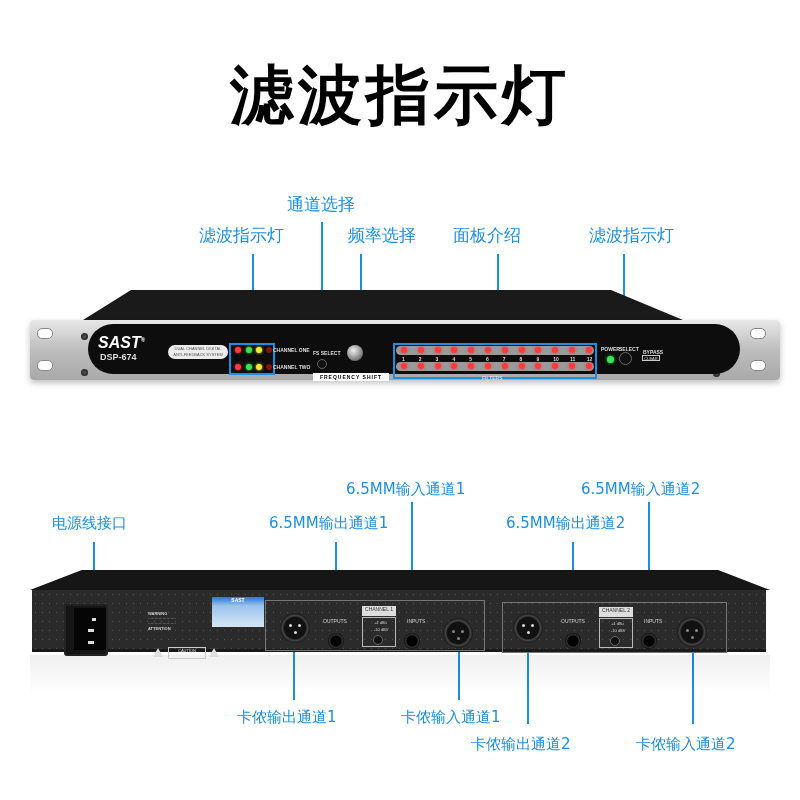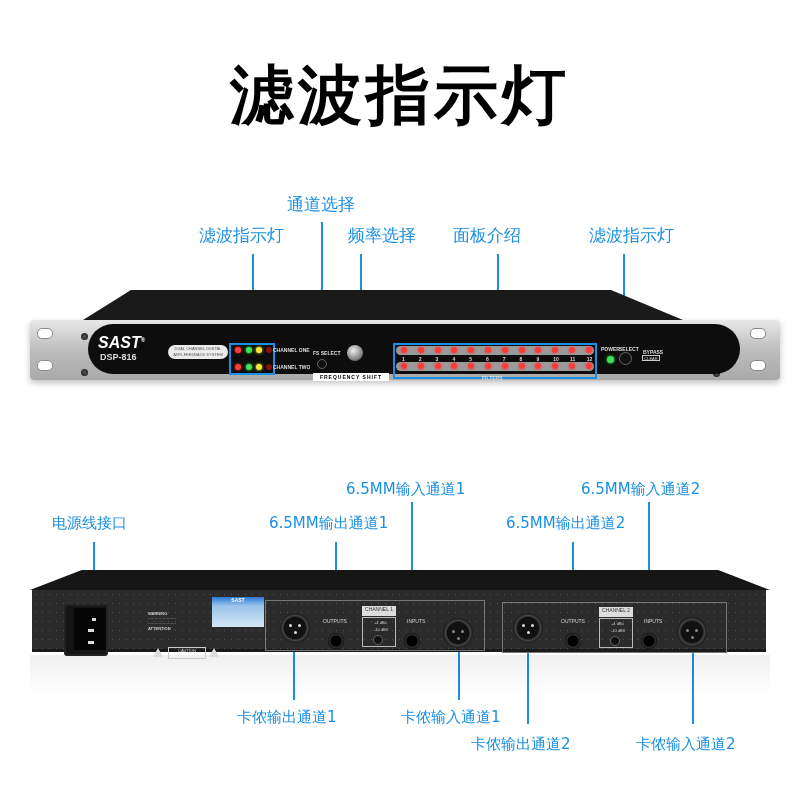--- a/index.html
+++ b/index.html
@@ -138,21 +138,21 @@
   <div class="rack-hole" style="left:37px; top:360px;"></div>
   <div class="rack-hole" style="left:750px; top:328px;"></div>
   <div class="rack-hole" style="left:750px; top:360px;"></div>
   <div class="screw" style="left:81px; top:333px;"></div>
   <div class="screw" style="left:81px; top:369px;"></div>
   <div class="screw" style="left:713px; top:335px;"></div>
   <div class="screw" style="left:713px; top:370px;"></div>
   <div class="front-face"></div>
 
   <div class="brand"><span>SAST</span><sup style="font-size:6px;">®</sup></div>
-  <div class="model">DSP-816</div>
+  <div class="model">DSP-674</div>
   <div class="sys-label">
     <div>DUAL CHANNEL DIGITAL</div>
     <div>ANTI-FEEDBACK SYSTEM</div>
   </div>
 
   <div class="hlbox" style="left:229px; top:343px; width:46px; height:32px;"></div>
   <div class="led red" style="left:235px; top:347px;"></div>
   <div class="led green" style="left:246px; top:347px;"></div>
   <div class="led yellow" style="left:256px; top:347px;"></div>
   <div class="led darkred" style="left:266px; top:347px;"></div>

